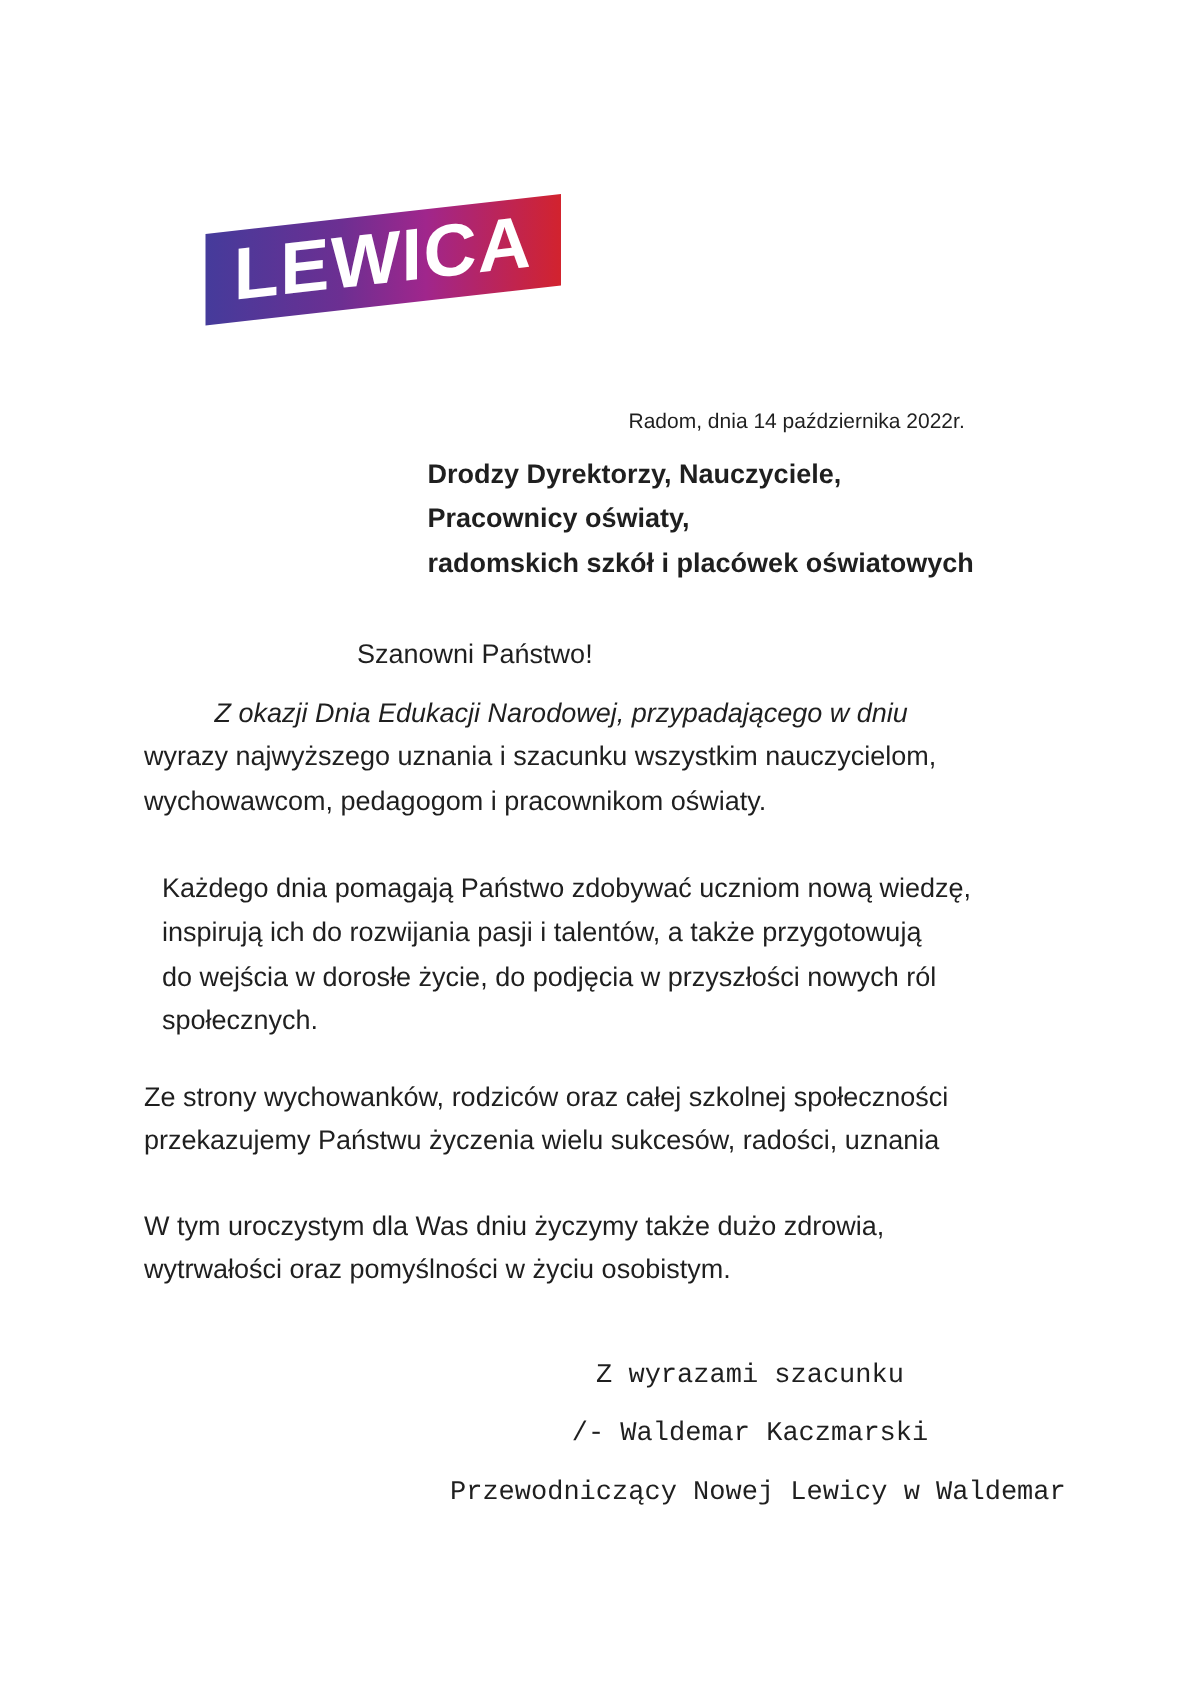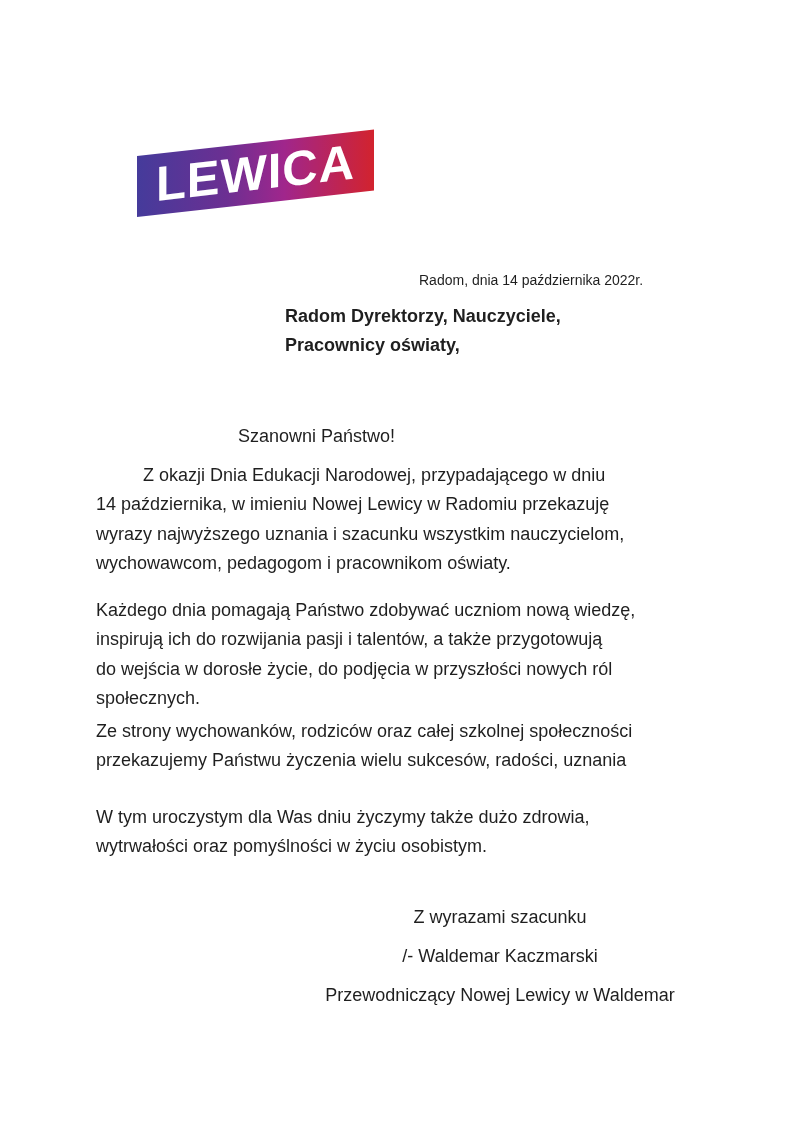--- a/index.html
+++ b/index.html
@@ -59,59 +59,60 @@
   }
   .para {
     position: absolute;
     left: 96px;
     width: 610px;
     font-size: 18px;
     line-height: 29.4px;
   }
   .para .line { white-space: nowrap; }
   .para.p1 { top: 461px; }
-  .para.p1 .line:first-child { padding-left: 47px; }
-  .para.p2 { top: 596px; }
+  .para.p1 .line:first-child { padding-left: 47px; font-style: italic; }
+  .para.p2 { top: 578px; margin-left: 12px; }
   .para.p3 { top: 717px; }
   .para.p4 { top: 803px; }
   .closing {
     position: absolute;
     left: 300px;
     top: 903px;
     width: 400px;
     text-align: center;
     font-size: 18px;
   }
   .closing .closing-line {
     line-height: 29px;
     margin-bottom: 10px;
     white-space: nowrap;
+    font-family: Liberation Mono, monospace;
   }
 </style>
 </head>
 <body>
 
 <div class="page">
 
   <div class="logo" style="background: linear-gradient(90deg, rgb(69, 59, 155) 0%, rgb(108, 47, 146) 38%, rgb(160, 38, 140) 62%, rgb(210, 35, 46) 100%);">
     <span class="logo-text">LEWICA</span>
   </div>
 
   <div class="date-line">Radom, dnia 14 października 2022r.</div>
 
   <div class="recipient">
-    <div class="line">Radom Dyrektorzy, Nauczyciele,</div>
+    <div class="line">Drodzy Dyrektorzy, Nauczyciele,</div>
     <div class="line">Pracownicy oświaty,</div>
+    <div class="line">radomskich szkół i placówek oświatowych</div>
   </div>
 
   <div class="salutation">Szanowni Państwo!</div>
 
   <div class="para p1">
     <div class="line">Z okazji Dnia Edukacji Narodowej, przypadającego w dniu</div>
-    <div class="line">14 października, w imieniu Nowej Lewicy w Radomiu przekazuję</div>
     <div class="line">wyrazy najwyższego uznania i szacunku wszystkim nauczycielom,</div>
     <div class="line">wychowawcom, pedagogom i pracownikom oświaty.</div>
   </div>
 
   <div class="para p2">
     <div class="line">Każdego dnia pomagają Państwo zdobywać uczniom nową wiedzę,</div>
     <div class="line">inspirują ich do rozwijania pasji i talentów, a także przygotowują</div>
     <div class="line">do wejścia w dorosłe życie, do podjęcia w przyszłości nowych ról</div>
     <div class="line">społecznych.</div>
   </div>

